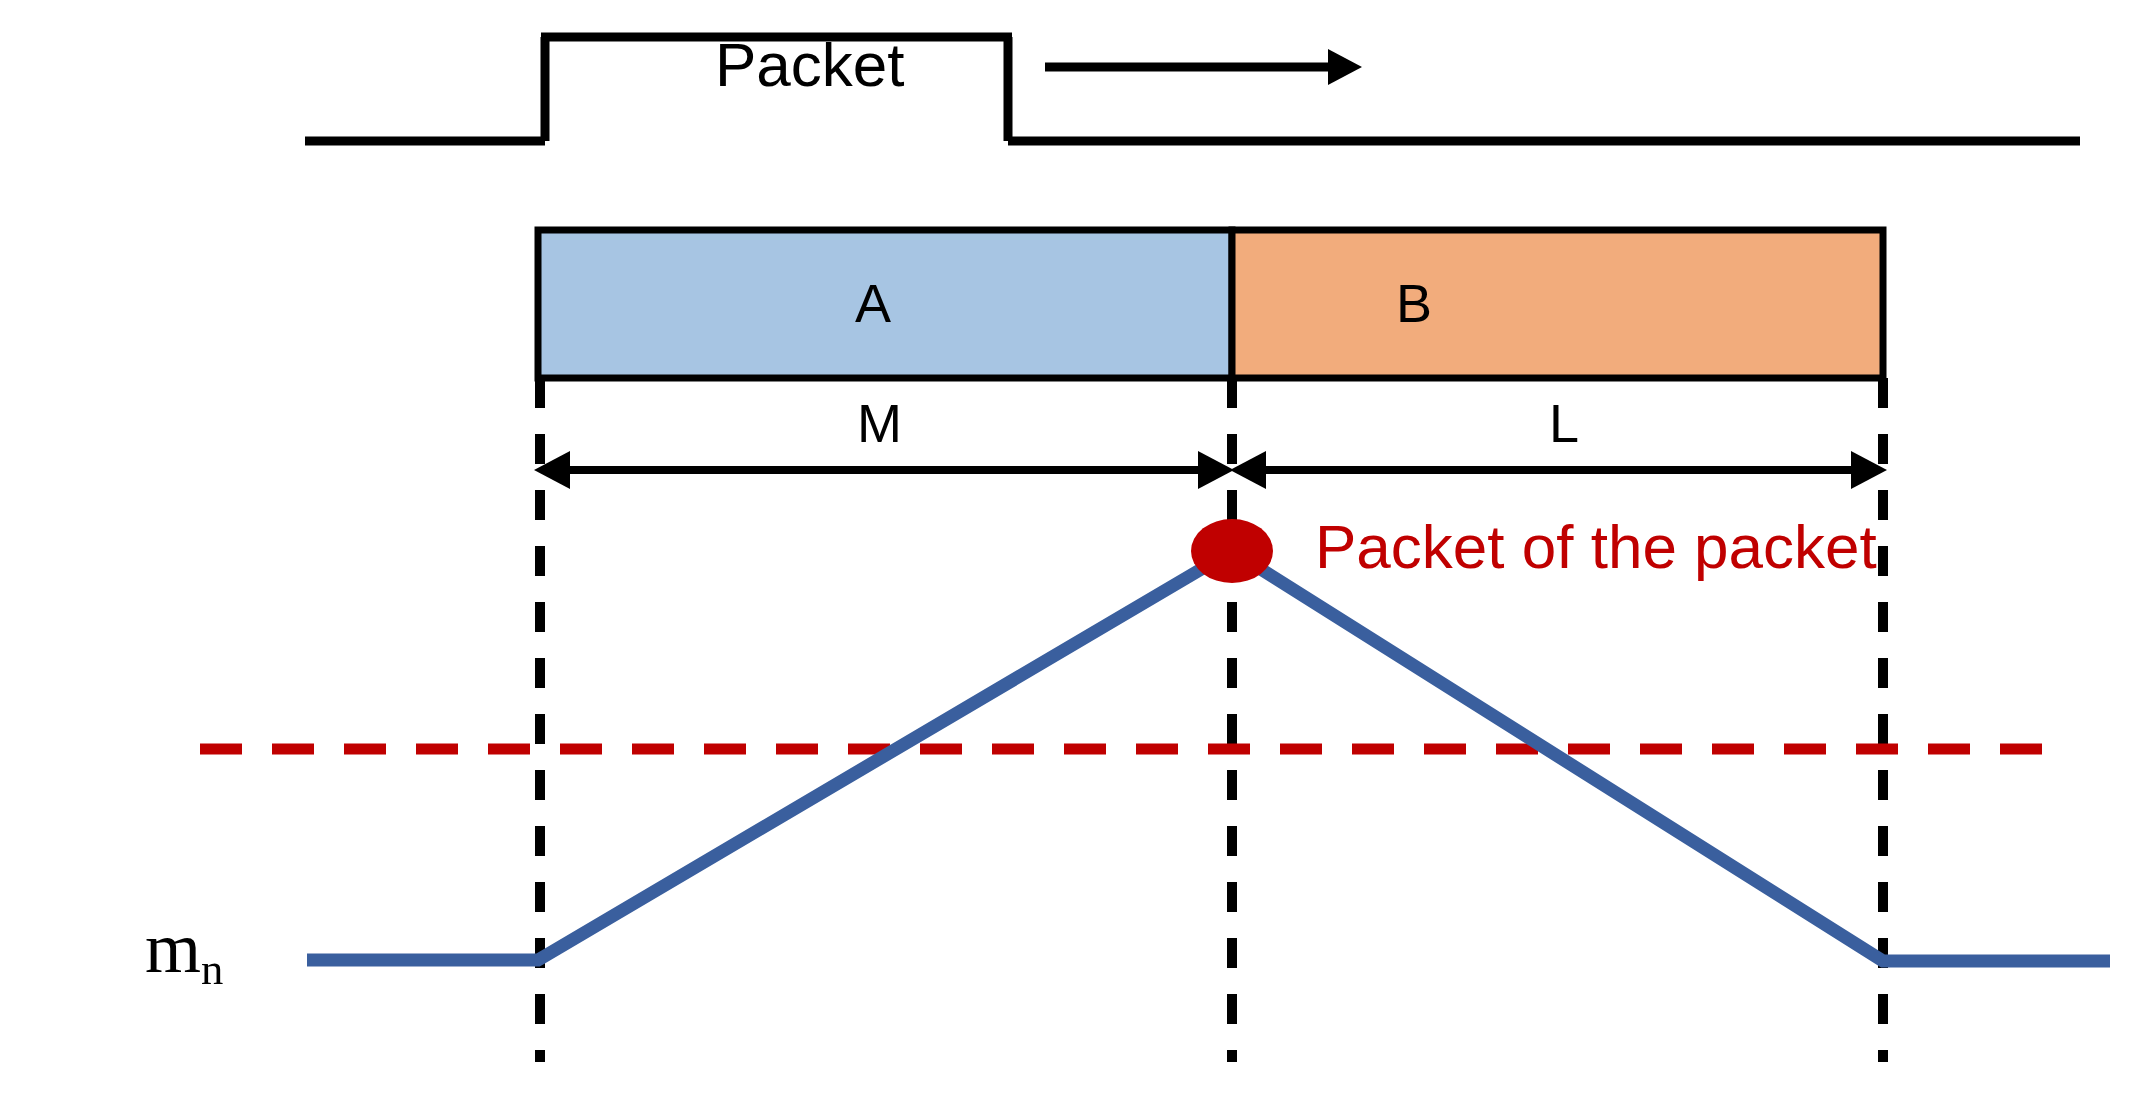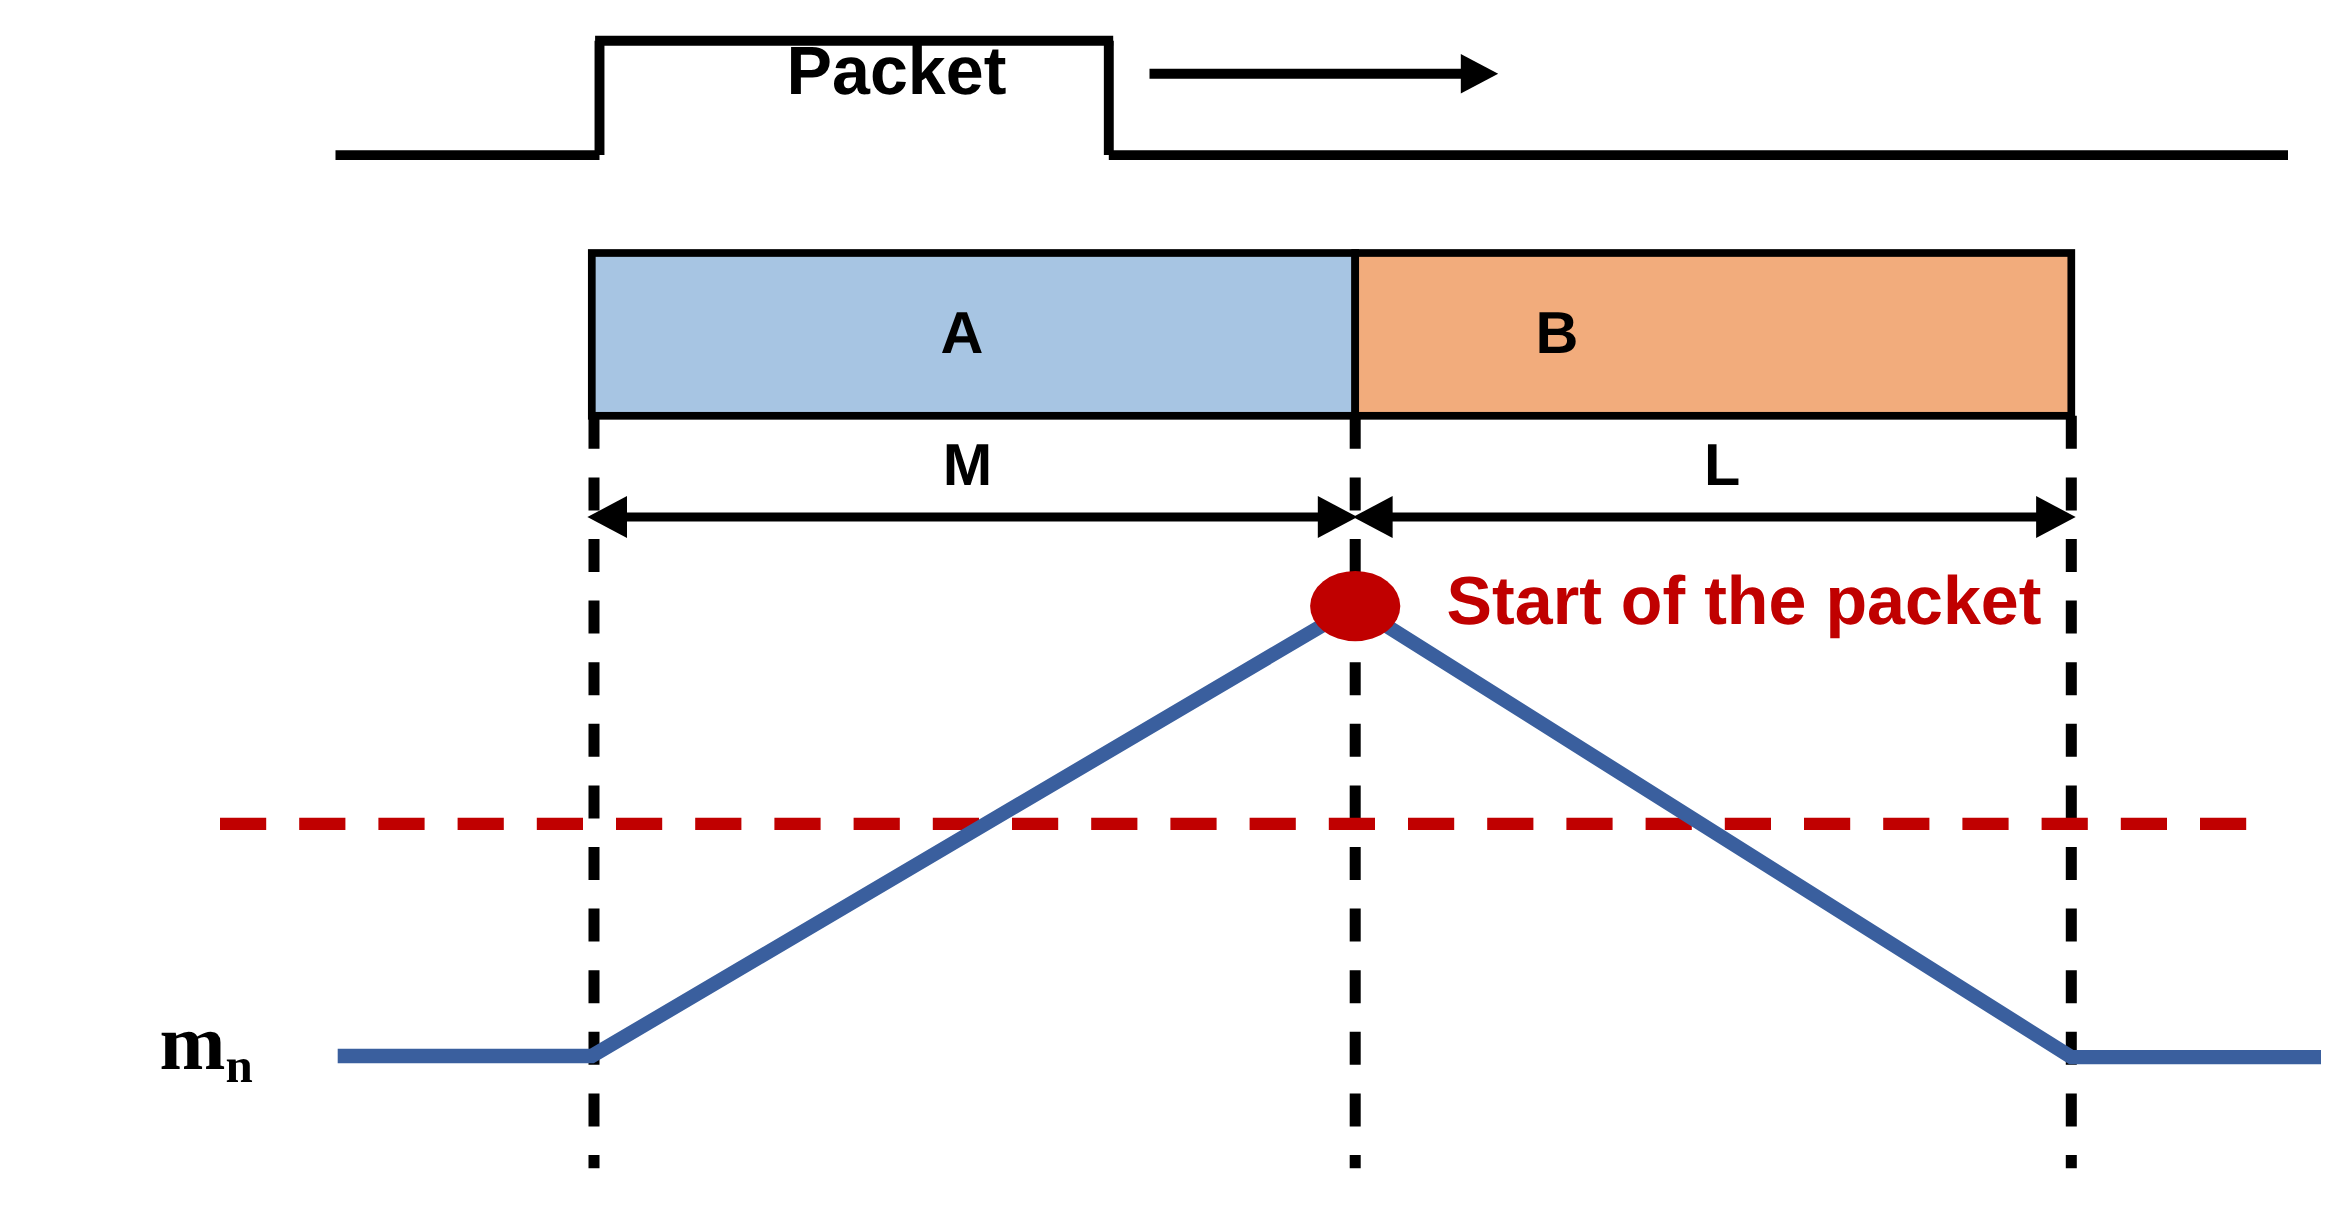--- a/index.html
+++ b/index.html
@@ -7,21 +7,20 @@
     padding: 0;
     background: #ffffff;
   }
   #stage {
     position: relative;
     width: 2130px;
     height: 1119px;
     background: #ffffff;
     overflow: hidden;
     font-family: "Liberation Sans", sans-serif;
-    font-weight: bold;
   }
   #stage svg {
     position: absolute;
     left: 0;
     top: 0;
   }
   .lbl {
     position: absolute;
     white-space: nowrap;
     font-family: "Liberation Sans", sans-serif;
@@ -111,19 +110,19 @@
 
   <div class="lbl lbl-a">A</div>
 
   <div class="lbl lbl-b">B</div>
 
   <div class="lbl lbl-m">M</div>
 
   <div class="lbl lbl-l">L</div>
 
 
-  <div class="lbl lbl-start">Start of the packet</div>
+  <div class="lbl lbl-start">Packet of the packet</div>
 
   <div class="lbl-mn">
     <span>m</span><sub>n</sub>
   </div>
 
 </div>
 
 </body></html>

